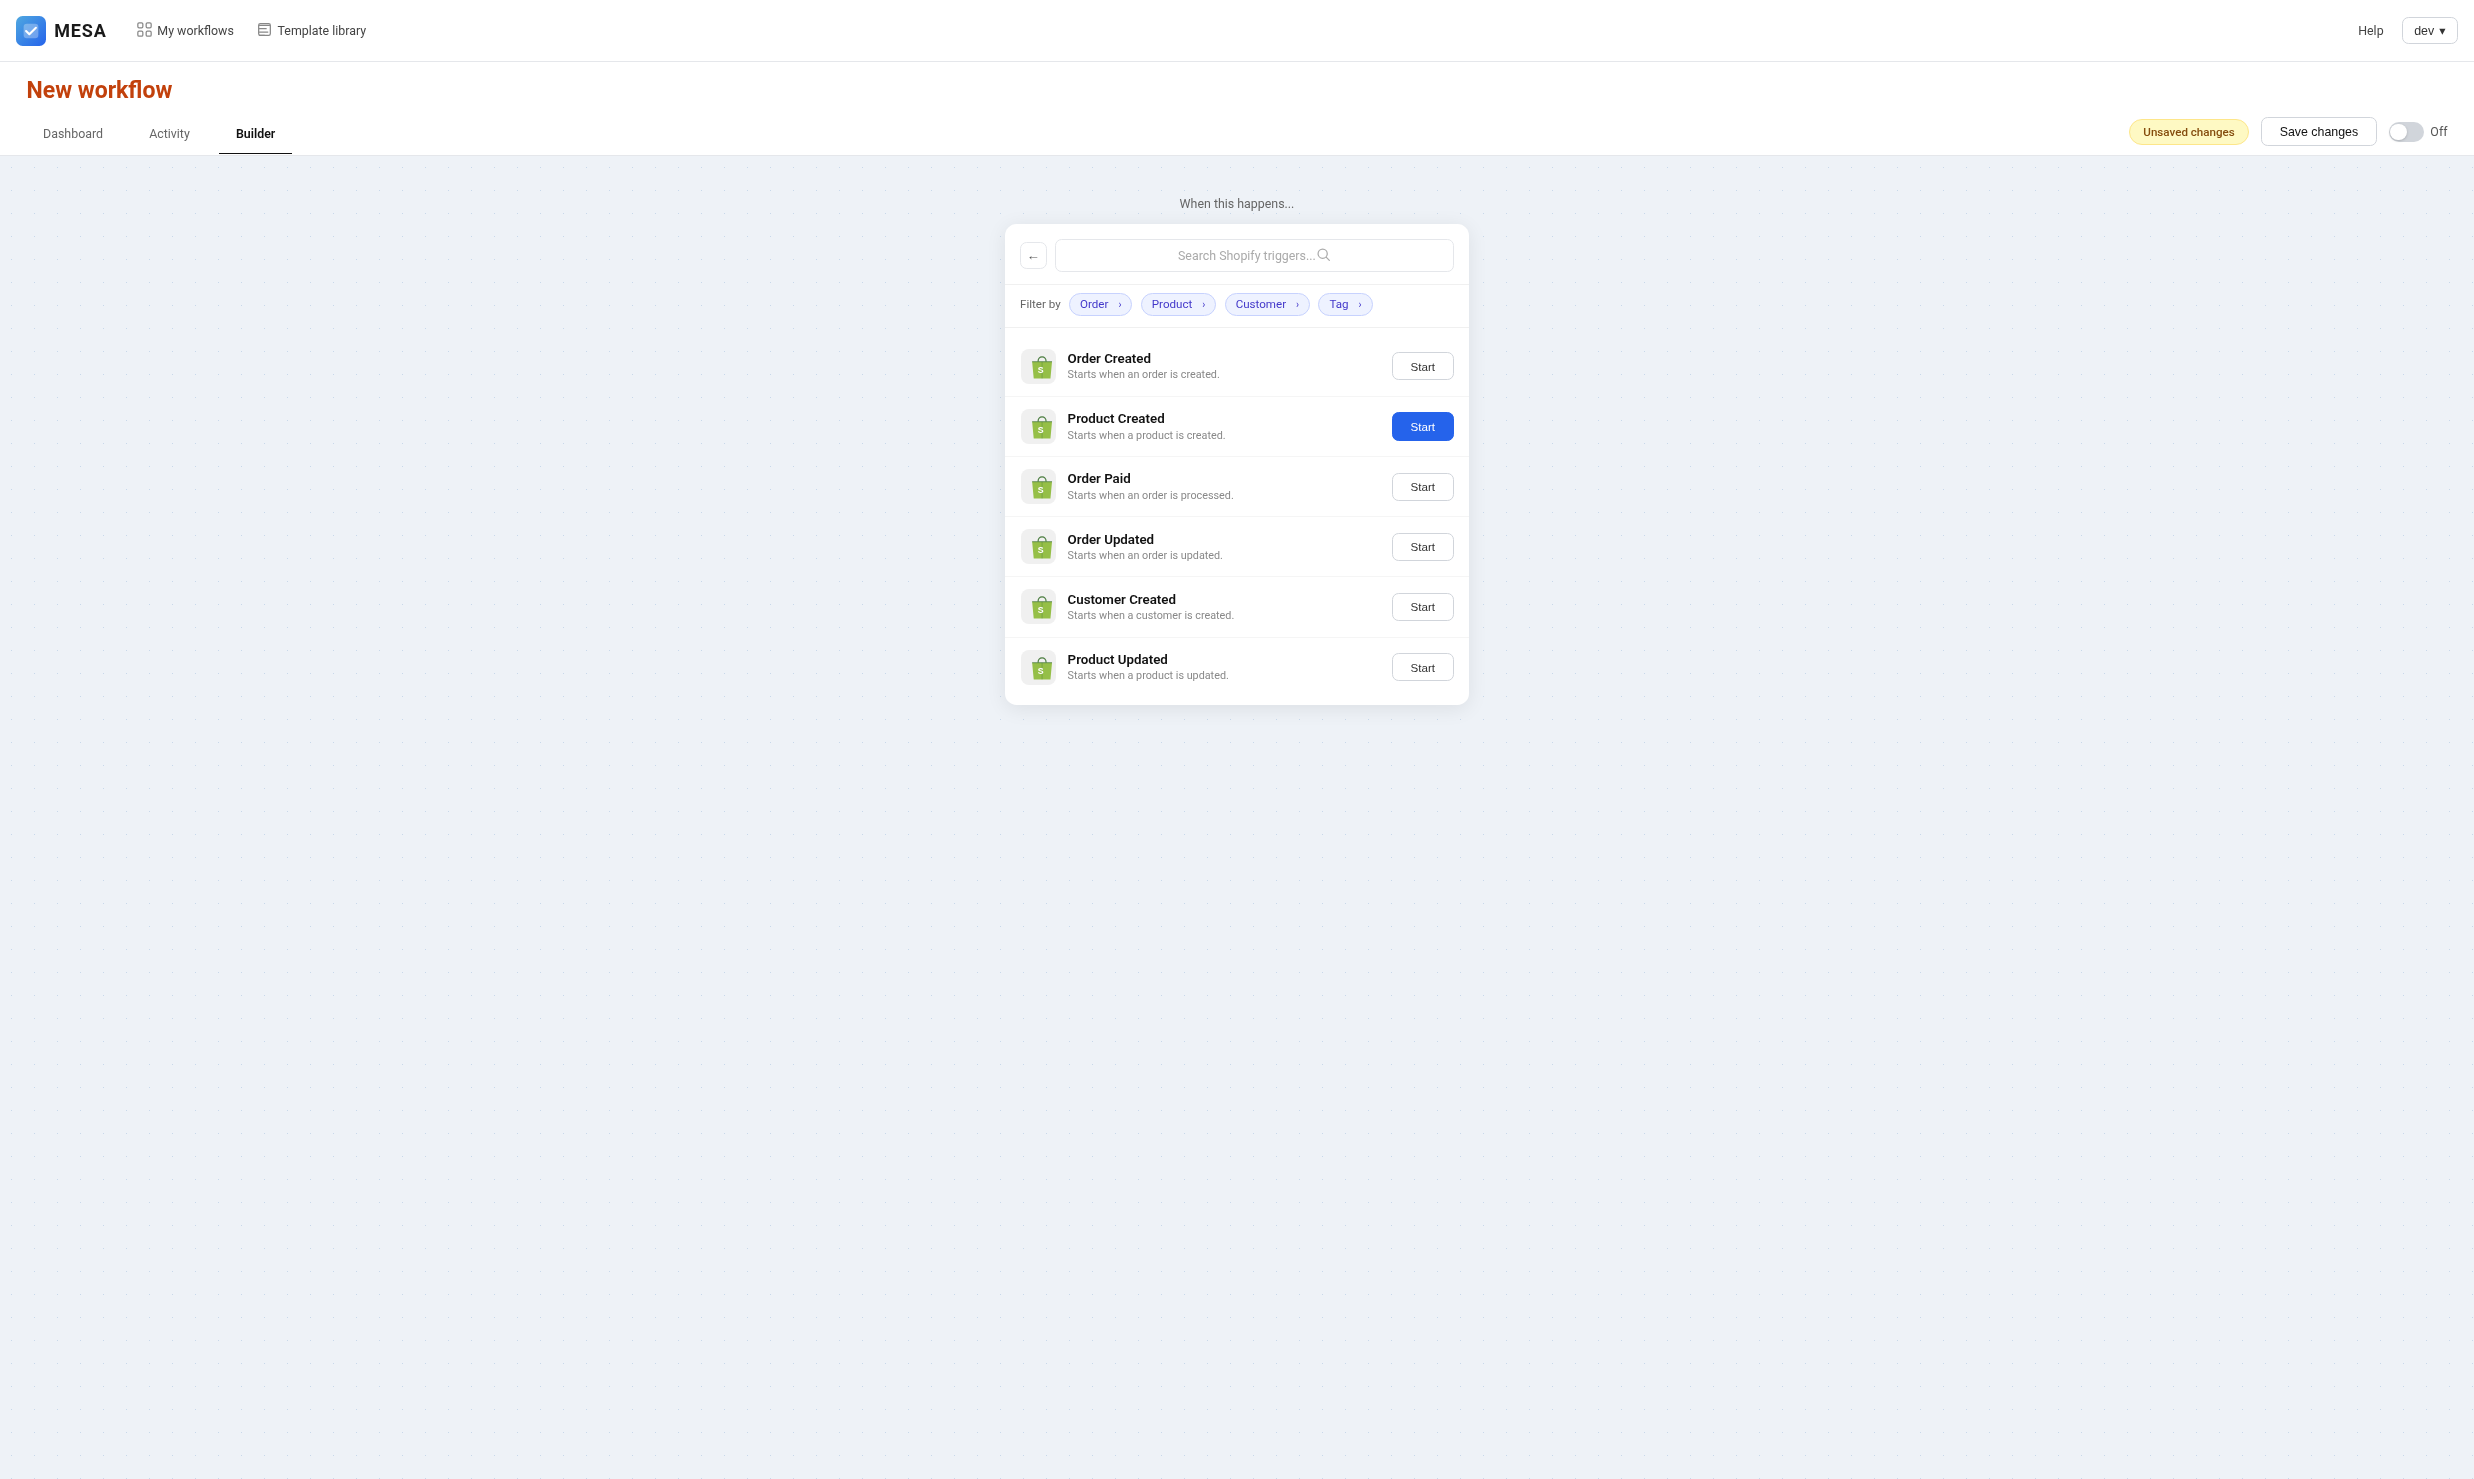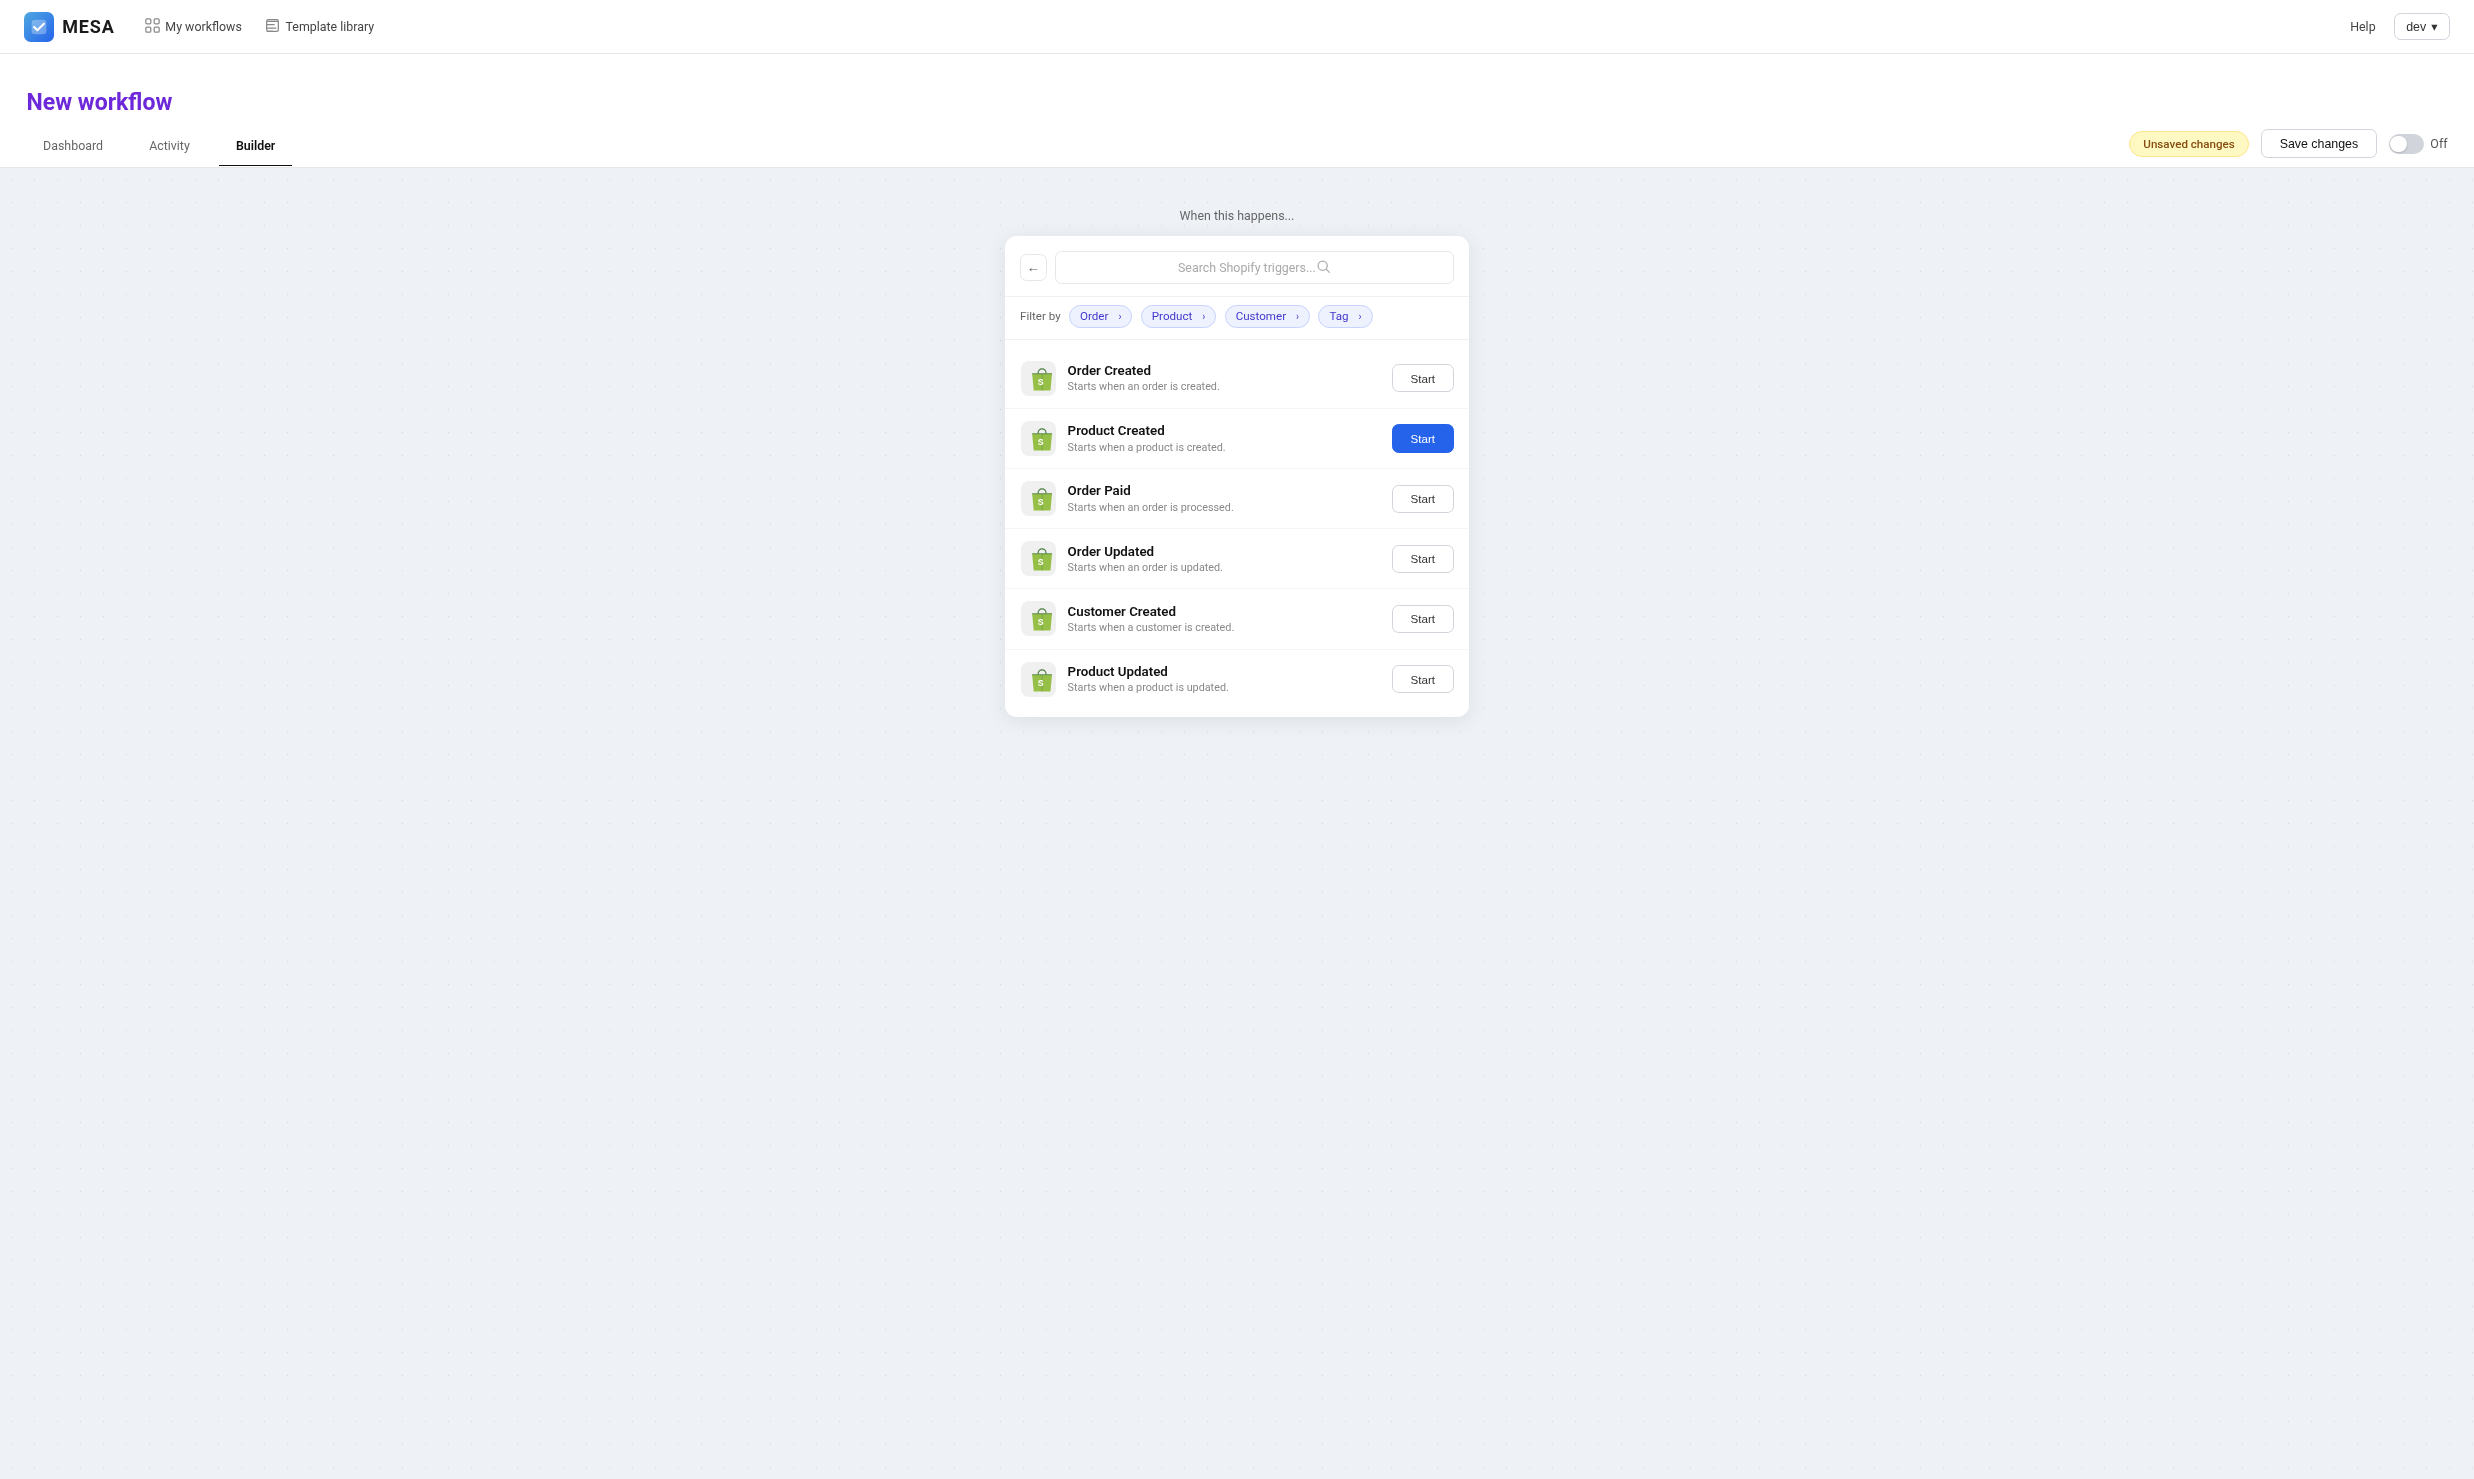--- a/index.html
+++ b/index.html
@@ -9,22 +9,22 @@
       min-height: 100vh;
       color: #1a1a1a;
     }
 
     
     .topnav {
       background: #fff;
       border-bottom: 0.8px solid #e5e7eb;
       display: flex;
       align-items: center;
-      padding: 0 24px;
-      height: 54px;
+      padding: 0 16px;
+      height: 62px;
       position: sticky;
       top: 0;
       z-index: 100;
     }
     .logo-area {
       display: flex;
       align-items: center;
       gap: 8.3px;
       margin-right: 30px;
     }
@@ -91,23 +91,22 @@
 
     
     .page-header {
       background: #fff;
       border-bottom: 0.8px solid #e5e7eb;
       padding: 15px 26.5px 0;
     }
     .page-title {
       font-size: 23px;
       font-weight: 700;
-      color: #6d28d9;
+      color: #c2410c;
       margin-bottom: 13.3px;
-      margin-top: 20px;
     }
     .tab-bar {
       display: flex;
       align-items: center;
       justify-content: space-between;
     }
     .tabs {
       display: flex;
       gap: 13px;
       text-align: right;

